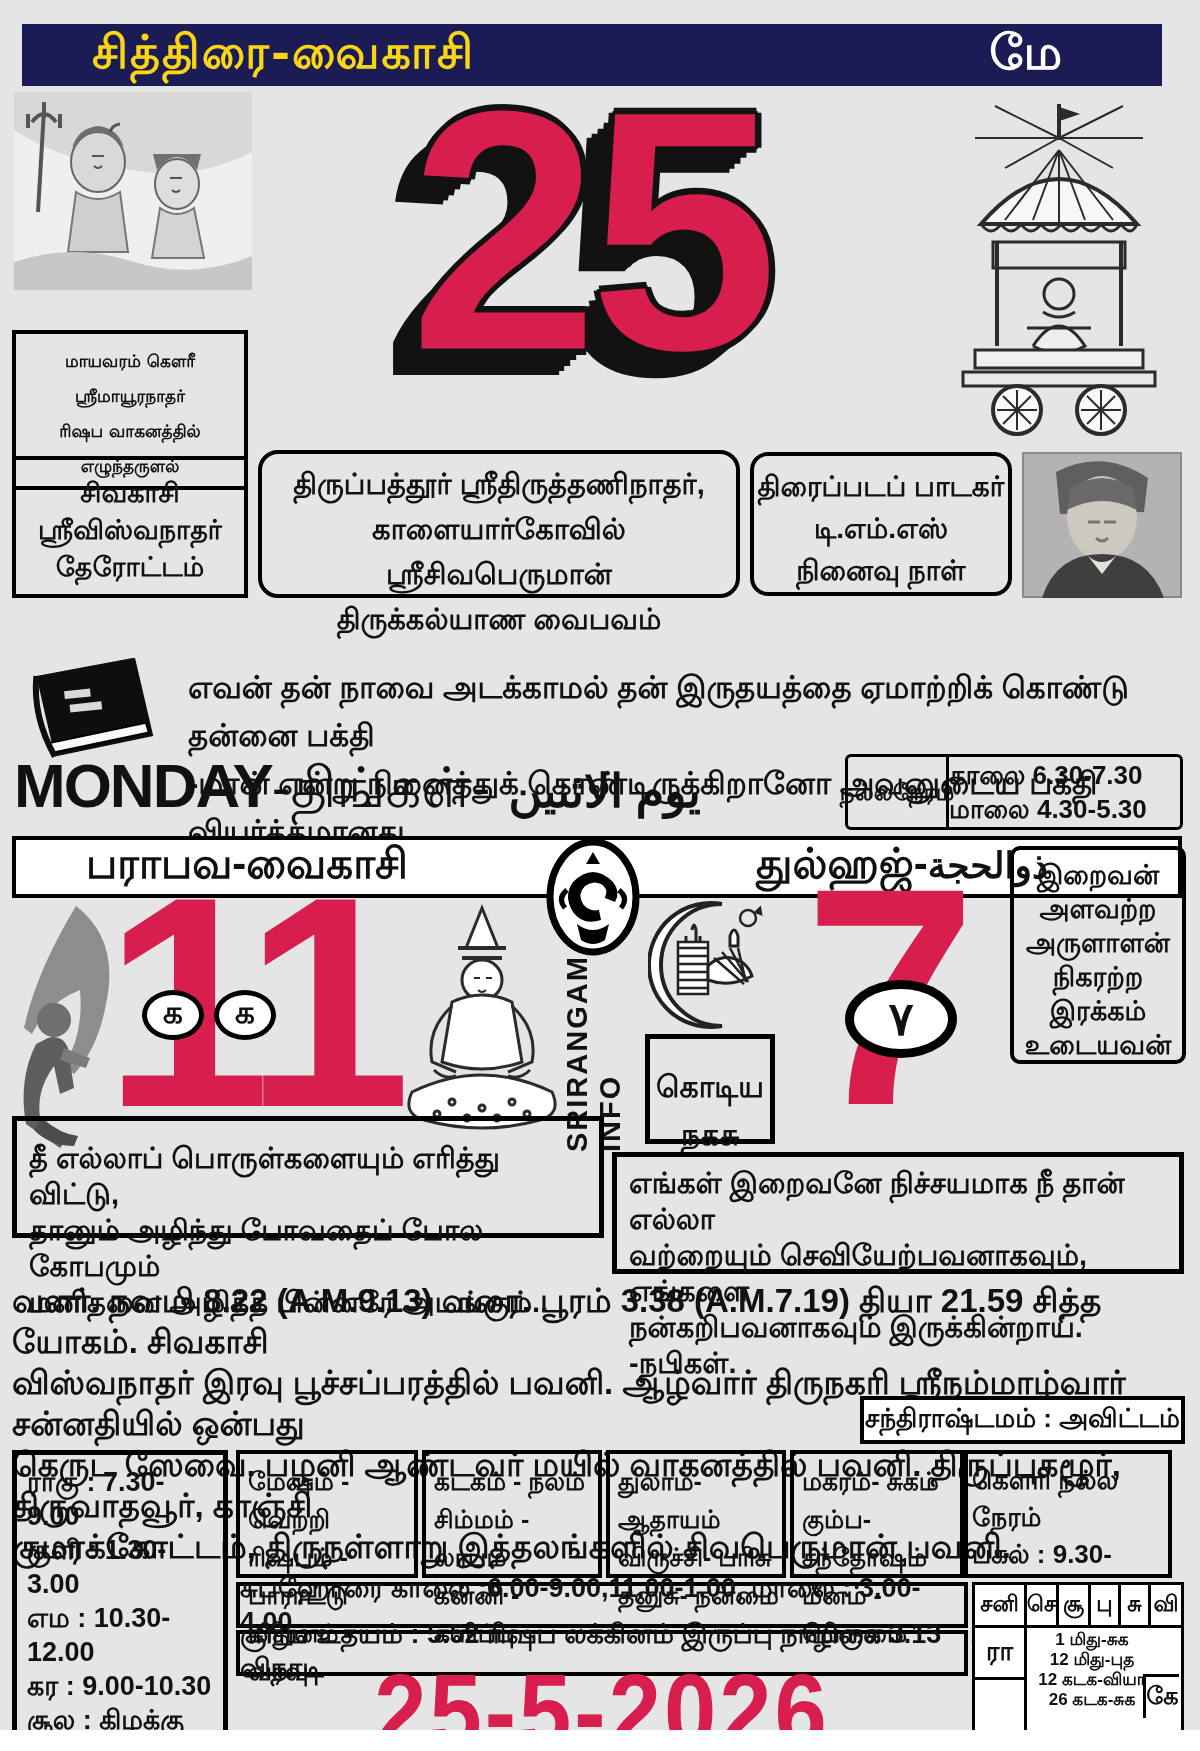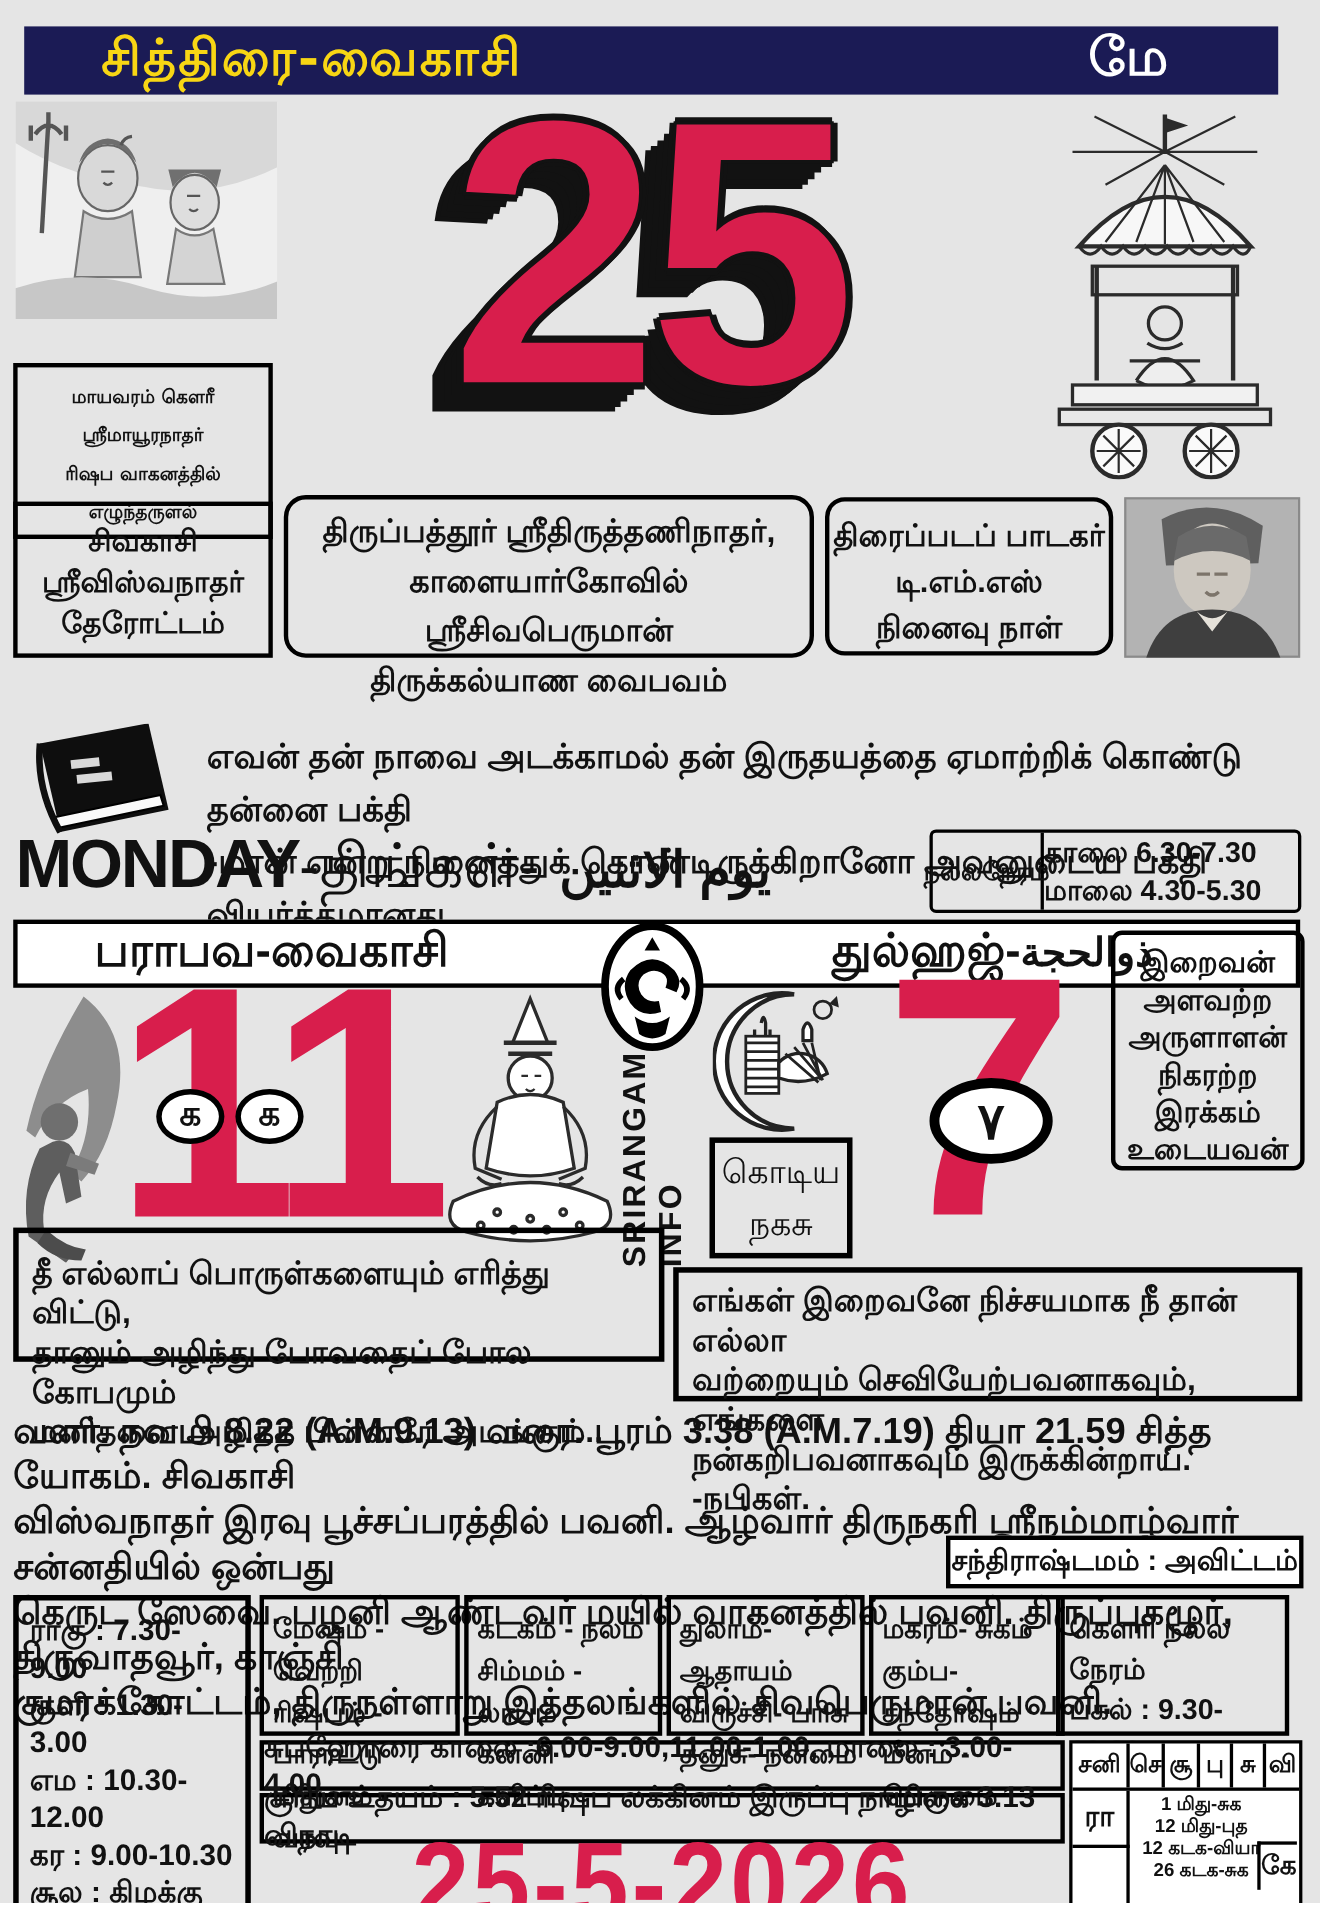--- a/index.html
+++ b/index.html
@@ -49,22 +49,22 @@
               font-size:26px;font-weight:bold;line-height:34px;}
   .mbar{left:12px;top:836px;width:1170px;height:62px;box-sizing:border-box;display:flex;align-items:center;
         justify-content:space-between;padding:0 70px 0 70px;background:#fff;}
   .mbar .l{font-size:42px;font-weight:900;text-align:center;}
   .mbar .r{font-size:42px;font-weight:900;margin-right:60px;}
   .mbar .r .ar{font-size:36px;font-weight:bold;}
   .badge{width:62px;height:50px;border:5px solid #000;border-radius:50%;background:#fff;display:flex;
          align-items:center;justify-content:center;font-size:31px;font-weight:bold;box-sizing:border-box;}
   .brand{left:576px;top:898px;height:254px;width:36px;display:flex;align-items:center;justify-content:center;}
   .brand span{writing-mode:vertical-rl;transform:rotate(180deg);font-size:29px;font-weight:800;letter-spacing:2px;}
-  .kodiya{left:645px;top:1034px;width:130px;height:110px;box-sizing:border-box;padding-top:3px;
-          font-size:30px;font-weight:normal;line-height:48px;}
+  .kodiya{left:645px;top:1034px;width:130px;height:110px;box-sizing:border-box;padding-top:24px;
+          font-size:30px;font-weight:bold;line-height:48px;}
   .oval7{left:845px;top:980px;width:112px;height:78px;background:#fff;border:9px solid #000;border-radius:50%;
          box-sizing:border-box;display:flex;align-items:center;justify-content:center;z-index:6;
          font-size:46px;font-weight:900;}
   .rsbox{left:1010px;top:846px;width:176px;height:218px;border-radius:10px;box-sizing:border-box;
          padding-top:8px;font-size:27px;font-weight:bold;line-height:34px;}
   .q1{left:12px;top:1116px;width:592px;height:122px;box-sizing:border-box;padding:19px 12px;
       font-size:29px;line-height:36px;font-weight:700;}
   .q2{left:612px;top:1152px;width:572px;height:122px;box-sizing:border-box;padding:8px 12px;
       font-size:29px;line-height:36px;font-weight:600;}
   .para{left:12px;top:1280px;width:1176px;font-size:33px;line-height:41px;font-weight:600;}

